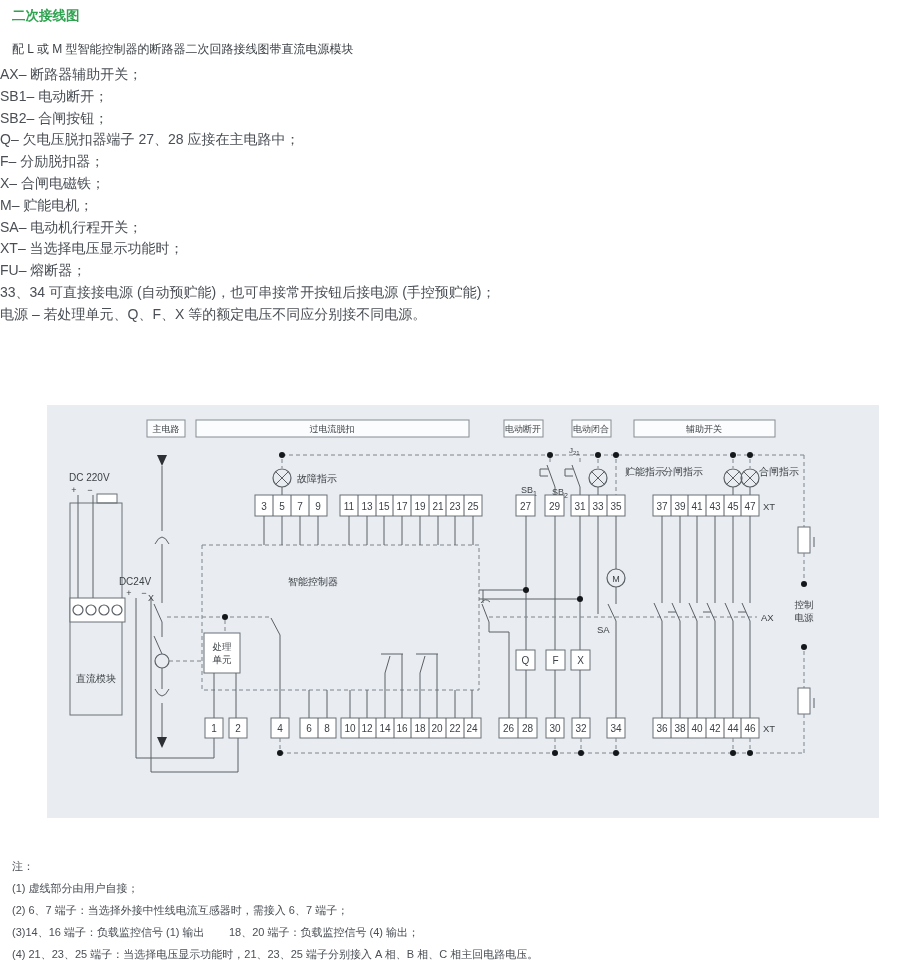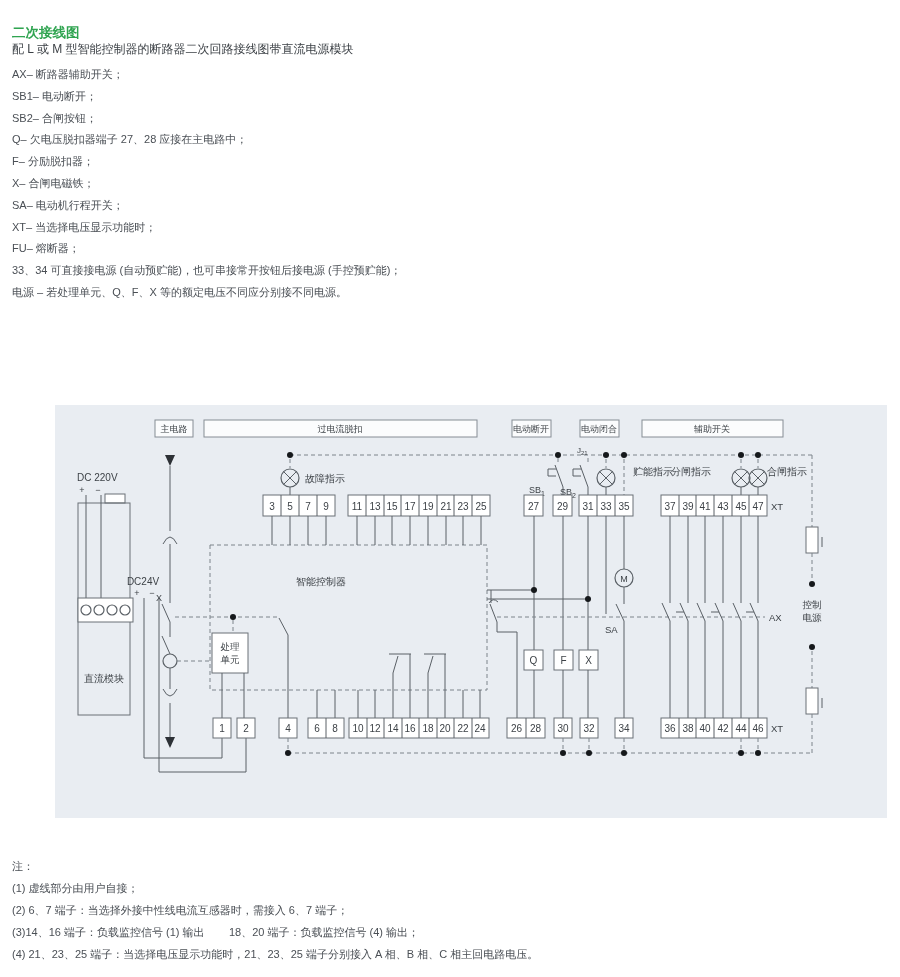--- a/index.html
+++ b/index.html
@@ -1,27 +1,27 @@
 <!DOCTYPE html>
 <html><head>
 <meta charset="utf-8">
 <style>
   html,body{margin:0;padding:0;}
   body{
     width:900px;height:977px;position:relative;background:#ffffff;
     font-family:"Liberation Sans","DejaVu Sans",sans-serif;color:#3d4247;
     overflow:hidden;
   }
-  .page-title{position:absolute;left:12px;top:7px;font-size:13.5px;font-weight:bold;color:#2fa450;margin-top:17px;}
+  .page-title{position:absolute;left:12px;top:7px;font-size:13.5px;font-weight:bold;color:#2fa450;}
   .subtitle{position:absolute;left:12px;top:41px;font-size:12px;font-weight:normal;color:#3a3f44;}
-  .legend{position:absolute;left:12px;top:64px;font-size:11px;color:#4a4f55;}
+  .legend{position:absolute;left:0;top:64px;font-size:14px;color:#4a4f55;}
   .legend div{height:21.8px;line-height:21.8px;white-space:pre;}
   .notes{position:absolute;left:12px;top:855px;font-size:11px;color:#4a4f55;}
   .notes div{height:22px;line-height:22px;white-space:pre;}
-  .diagram-wrap{position:absolute;left:55px;top:405px;width:835px;height:415px;}
+  .diagram-wrap{position:absolute;left:47px;top:405px;width:835px;height:415px;}
   svg text{font-family:"Liberation Sans","DejaVu Sans",sans-serif;fill:#3d4247;}
   .wire{stroke:#5a6066;stroke-width:1;fill:none;}
   .dash{stroke:#7d848b;stroke-width:1;fill:none;stroke-dasharray:4 3;}
   .tbox{fill:#ffffff;stroke:#6a7076;stroke-width:1;}
   .hbox{fill:#fbfcfd;stroke:#868d94;stroke-width:1;}
   .dot{fill:#15181b;}
   .lamp{fill:none;stroke:#5a6066;stroke-width:1.2;}
 </style>
 </head>
 <body>
@@ -29,20 +29,21 @@
 <div class="page-title">二次接线图</div>
 <div class="subtitle">配 L 或 M 型智能控制器的断路器二次回路接线图带直流电源模块</div>
 
 <div class="legend">
   <div>AX– 断路器辅助开关；</div>
   <div>SB1– 电动断开；</div>
   <div>SB2– 合闸按钮；</div>
   <div>Q– 欠电压脱扣器端子 27、28 应接在主电路中；</div>
   <div>F– 分励脱扣器；</div>
   <div>X– 合闸电磁铁；</div>
+  <div>M– 贮能电机；</div>
   <div>SA– 电动机行程开关；</div>
   <div>XT– 当选择电压显示功能时；</div>
   <div>FU– 熔断器；</div>
   <div>33、34 可直接接电源 (自动预贮能)，也可串接常开按钮后接电源 (手控预贮能)；</div>
   <div>电源 – 若处理单元、Q、F、X 等的额定电压不同应分别接不同电源。</div>
 </div>
 
 <div class="diagram-wrap">
 <svg width="835" height="415" viewBox="55 405 835 415" xmlns="http://www.w3.org/2000/svg">
   <rect x="55" y="405" width="832" height="413" fill="#e9edf2"></rect>

